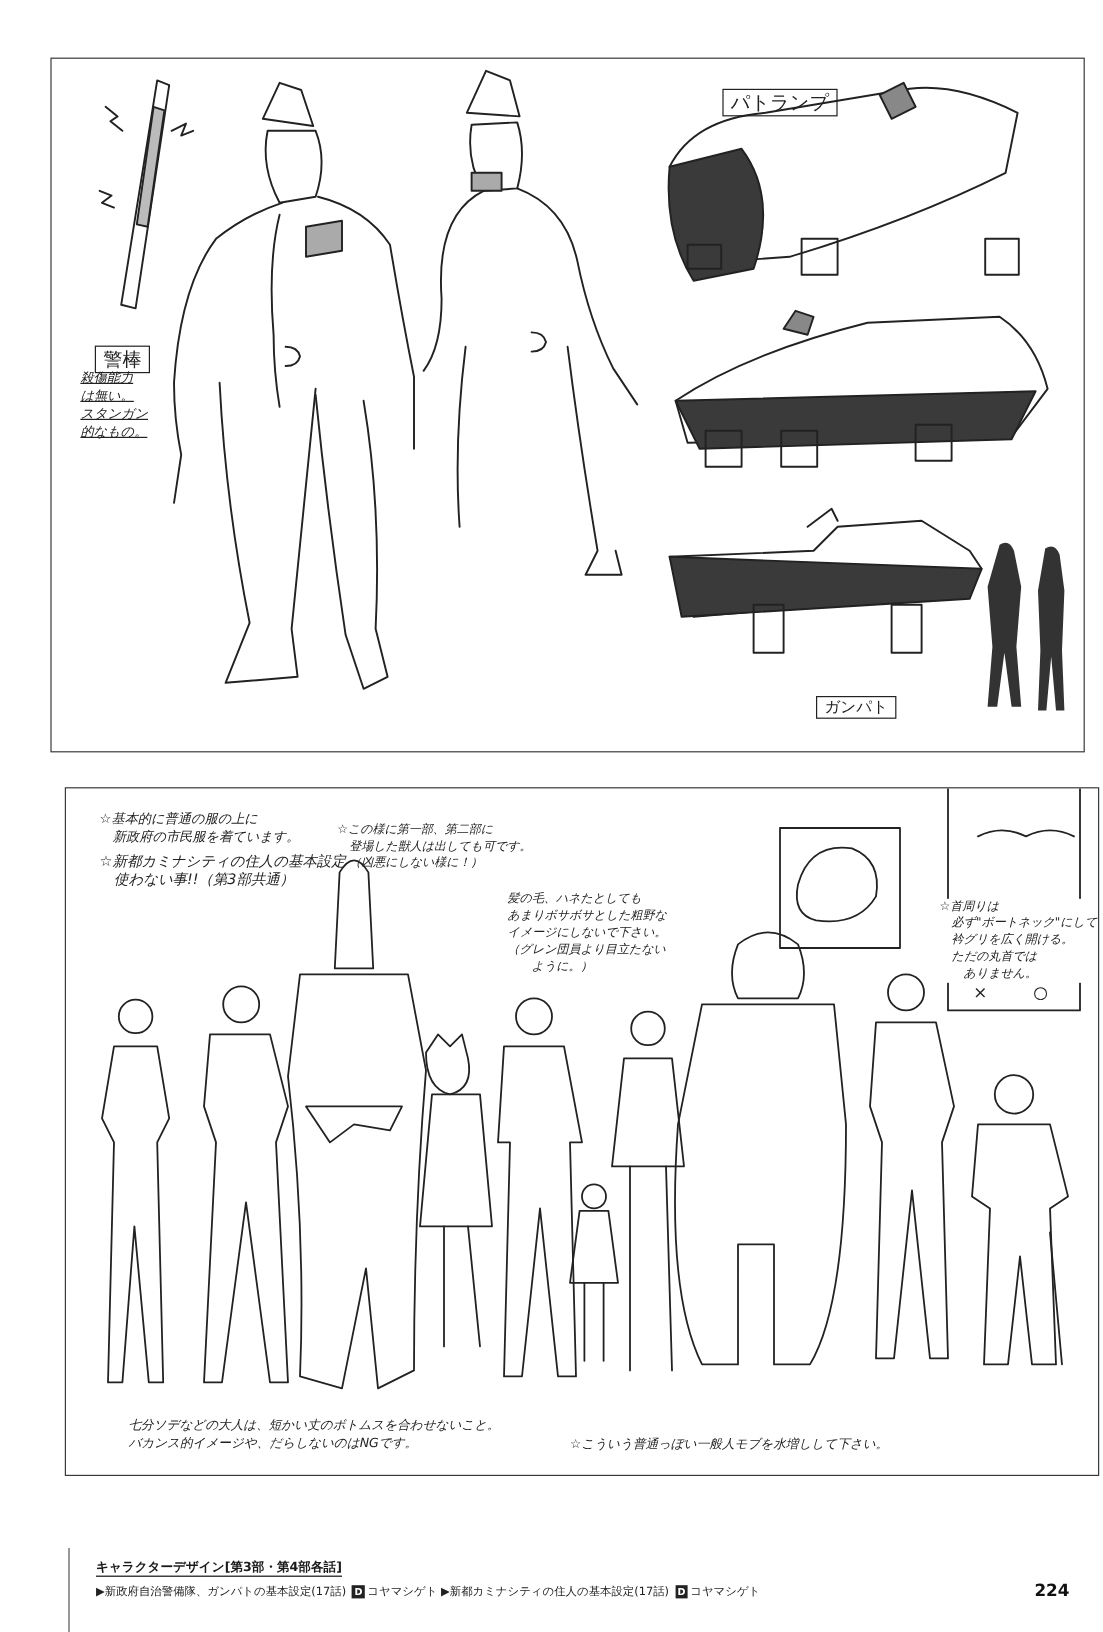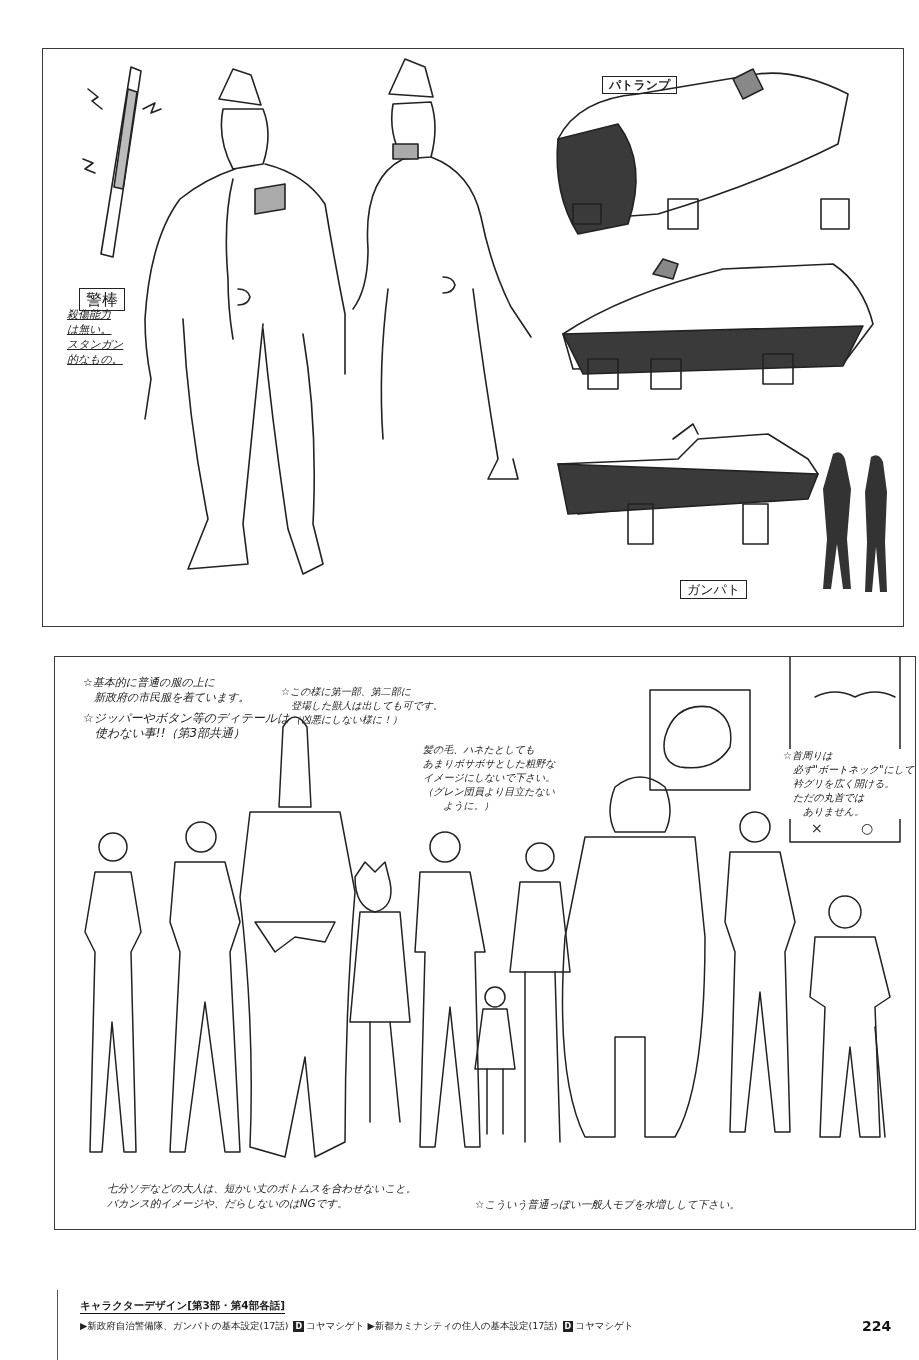--- a/index.html
+++ b/index.html
@@ -99,21 +99,21 @@
   <div class="note" style="left:22px;top:228px;">
     <span class="boxed bold-label">警棒</span>
   </div>
   <div class="note" style="left:24px;top:258px;text-decoration:underline;">殺傷能力
 は無い。
 スタンガン
 的なもの。</div>
 
 
   <div class="note" style="left:545px;top:14px;">
-    <span class="boxed" style="font-size:12px;font-weight:bold;text-align:center;">パトランプ</span>
+    <span class="boxed" style="font-size:16px;font-weight:normal;text-align:center;">パトランプ</span>
   </div>
   <div class="note" style="left:623px;top:518px;">
     <span class="boxed" style="font-size:13px;">ガンパト</span>
   </div>
 </div>
 
 <div id="panel-bottom" class="panel">
   <svg width="860" height="572" viewBox="0 0 860 572">
     <g fill="none" stroke="#222" stroke-width="1.5" stroke-linejoin="round" stroke-linecap="round">
       <g>
@@ -167,21 +167,21 @@
       </g>
       <g>
         <rect x="595" y="33" width="100" height="100"></rect>
         <path d="M610 80 q10 -35 45 -30 q25 10 20 40 q-15 25 -50 20 q-20 -5 -15 -30 Z"></path>
       </g>
     </g>
   </svg>
 
   <div class="note" style="left:28px;top:18px;">☆基本的に普通の服の上に
 　新政府の市民服を着ています。</div>
-  <div class="note" style="left:28px;top:54px;font-size:12px;">☆ジッパーやボタン等のディテールは
+  <div class="note" style="left:28px;top:54px;font-size:12px;">☆新都カミナシティの住人の基本設定
 　使わない事!!（第3部共通）</div>
   <div class="note" style="left:226px;top:28px;font-size:10px;line-height:14px;">☆この様に第一部、第二部に
 　登場した獣人は出しても可です。
 　（凶悪にしない様に！）</div>
   <div class="note" style="left:368px;top:86px;font-size:10px;line-height:14px;">髪の毛、ハネたとしても
 あまりボサボサとした粗野な
 イメージにしないで下さい。
 （グレン団員より目立たない
 　　ように。）</div>
   <div class="note" style="left:728px;top:92px;font-size:10px;line-height:14px;background:#fff;">☆首周りは

